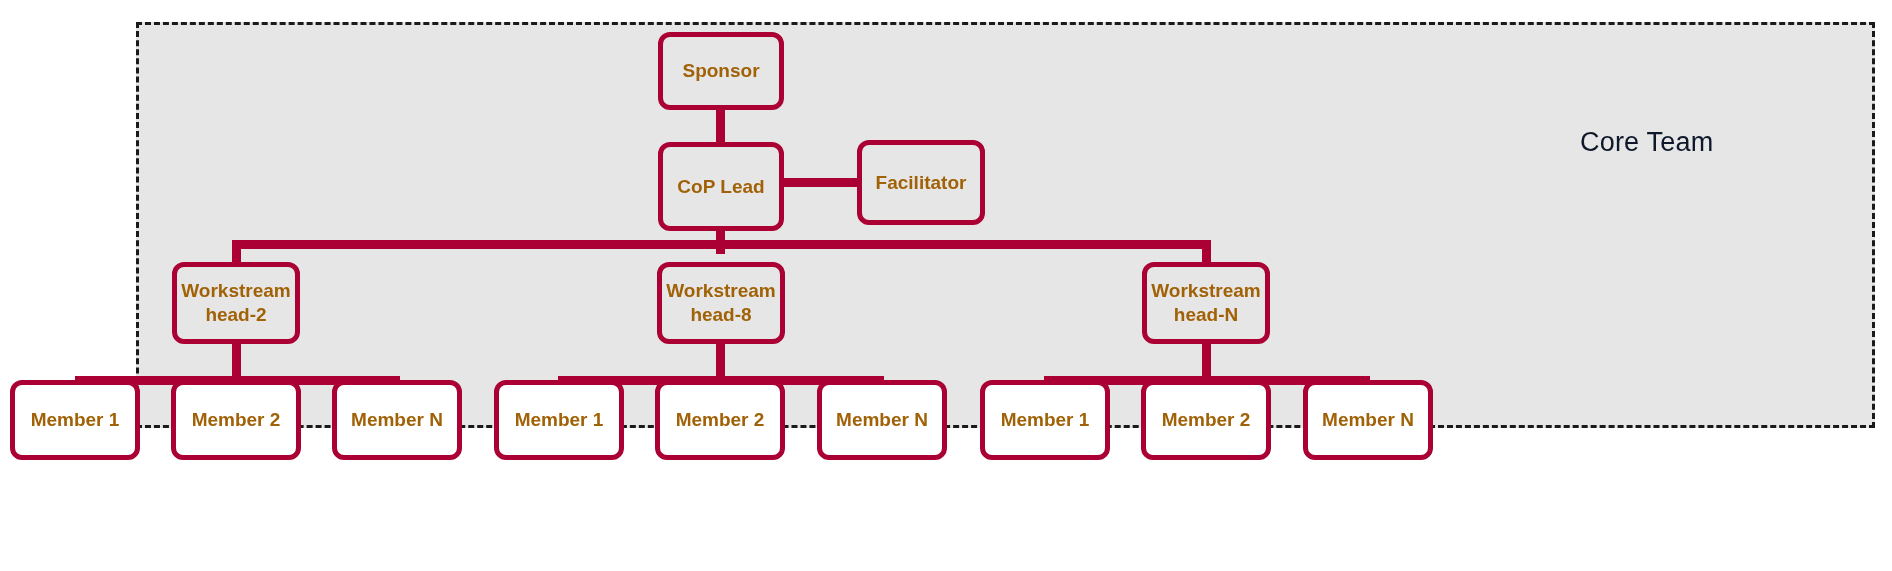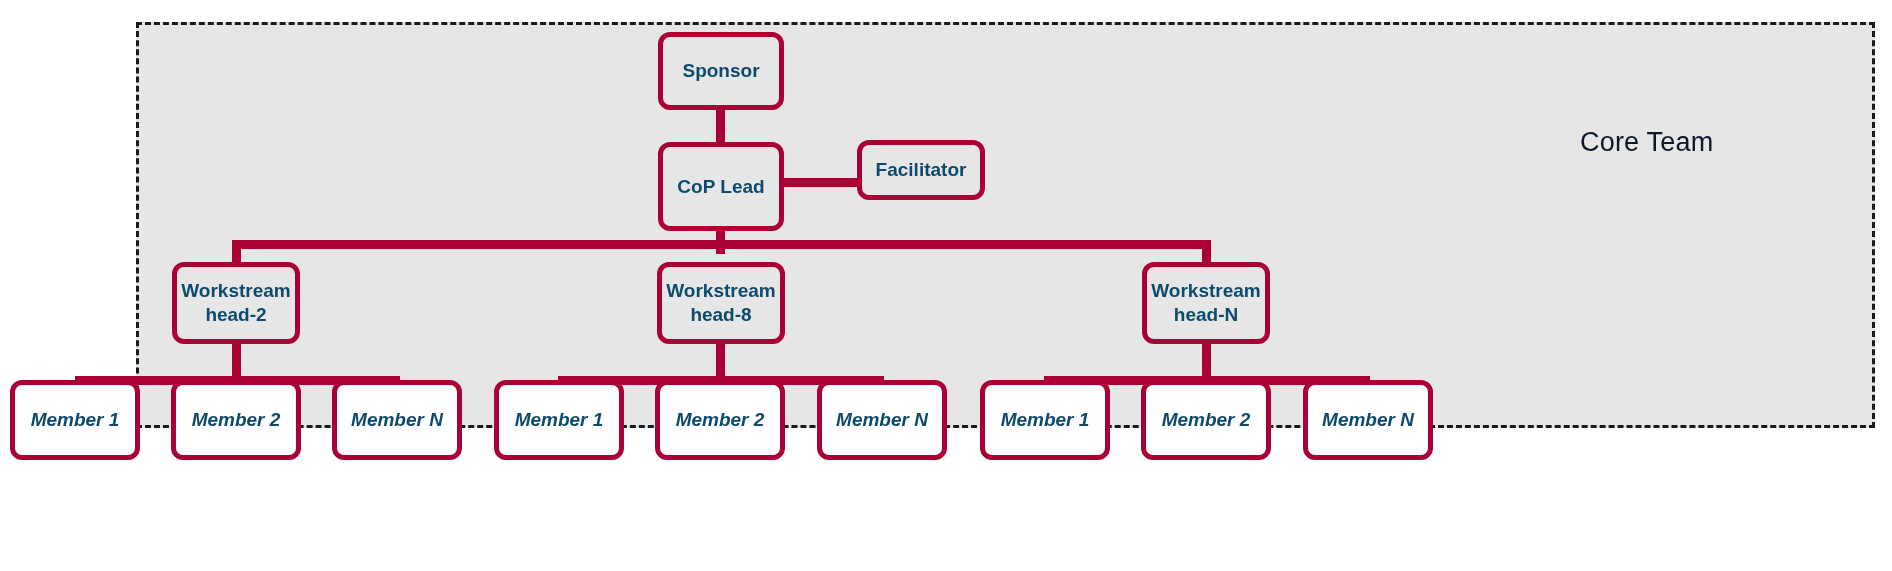--- a/index.html
+++ b/index.html
@@ -51,26 +51,26 @@
     position: absolute;
     box-sizing: border-box;
     border: 5px solid #aa0033;
     border-radius: 12px;
     display: flex;
     align-items: center;
     justify-content: center;
     text-align: center;
     font-weight: bold;
     font-size: 19px;
-    color: #0c4a6e;
+    color: #a16207;
     line-height: 1.25;
     z-index: 5;
   }
   .node.shaded { background: #e6e6e6; }
-  .node.plain  { background: #ffffff; font-style: italic; }
+  .node.plain  { background: #ffffff; }
   .node .label { display: block; padding: 0 6px; }
 </style>
 </head>
 <body>
 
 <div id="canvas">
 
   <div class="core-team-region"></div>
   <div class="core-team-label">Core Team</div>
 
@@ -105,21 +105,21 @@
   <div class="line" style="left:1361px; top:376px; width:9px; height:32px;"></div>
 
   <div class="node shaded" style="left:658px; top:32px; width:126px; height:78px;">
     <span class="label">Sponsor</span>
   </div>
 
   <div class="node shaded" style="left:658px; top:142px; width:126px; height:89px;">
     <span class="label">CoP Lead</span>
   </div>
 
-  <div class="node shaded" style="left:857px; top:140px; width:128px; height:60px;">
+  <div class="node shaded" style="left:857px; top:140px; width:128px; height:85px;">
     <span class="label">Facilitator</span>
   </div>
 
   <div class="node shaded" style="left:172px; top:262px; width:128px; height:82px; flex-direction:column;">
     <span class="label">Workstream</span>
     <span class="label">head-2</span>
   </div>
 
   <div class="node shaded" style="left:657px; top:262px; width:128px; height:82px; flex-direction:column;">
     <span class="label">Workstream</span>

